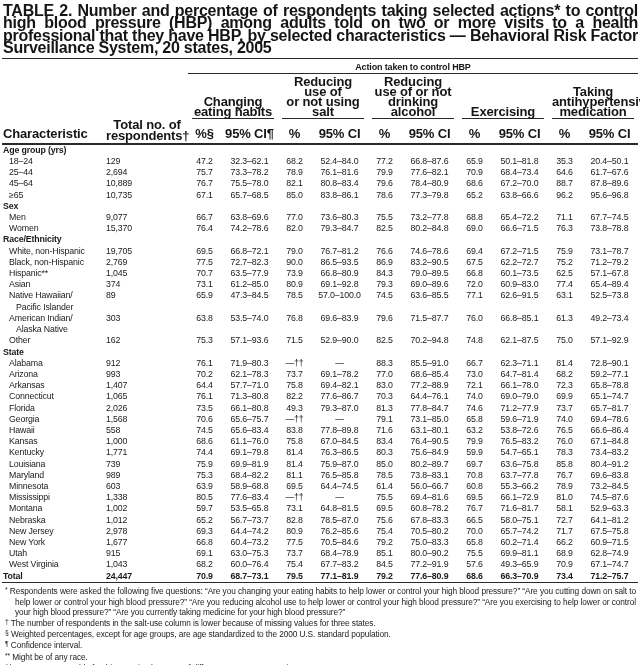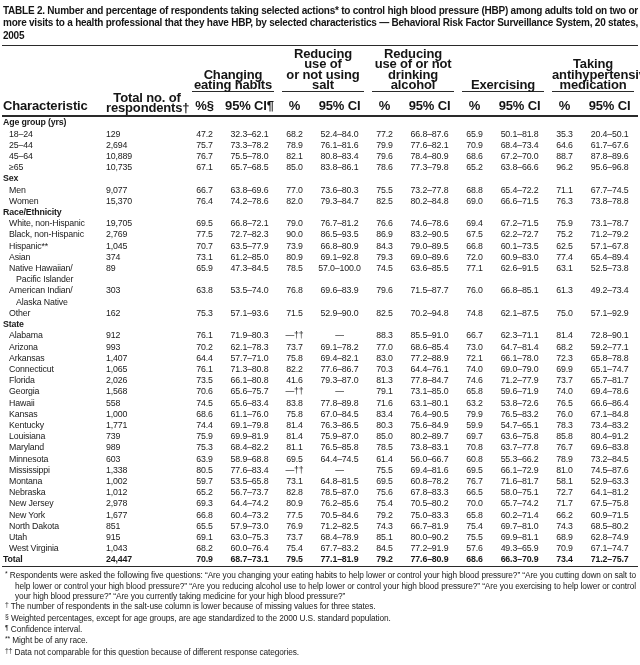--- a/index.html
+++ b/index.html
@@ -6,21 +6,21 @@
   html, body { background: #ffffff; }
   body {
     width: 640px; height: 665px; overflow: hidden;
     color: #1a1a1a;
     font-family: "Liberation Sans", "DejaVu Sans", sans-serif;
   }
   .page { padding: 5px 2px 0 2px; }
 
   .title {
     font-weight: bold;
-    font-size: 10px;
+    font-size: 16px;
     line-height: 12.4px;
     letter-spacing: -0.25px;
     text-align: justify;
     color: #151515;
     border-bottom: 1.5px solid #2a2a2a;
     padding-bottom: 3px;
     padding-left: 1px;
   }
 
   table { border-collapse: collapse; width: 636px; table-layout: fixed; }
@@ -99,20 +99,24 @@
       <col style="width:33px">
         <col style="width:57px">
       <col style="width:33px">
         <col style="width:57px">
       <col style="width:33px">
         <col style="width:57px">
       <col style="width:33px">
         <col style="width:57px">
     </colgroup>
     <thead>
+      <tr>
+        <th class="nob" colspan="2"></th>
+        <th class="span-head" colspan="10">Action taken to control HBP</th>
+      </tr>
       <tr>
         <th class="nob" colspan="2"></th>
         <th class="group" colspan="2">
             <div class="group-label">Changing
 eating habits</div>
           </th>
         <th class="group" colspan="2">
             <div class="group-label">Reducing use of
 or not using salt</div>
           </th>
@@ -402,21 +406,21 @@
           <td class="pct-cell">74.0</td>
           <td class="ci-cell">69.0–79.0</td>
           <td class="pct-cell">69.9</td>
           <td class="ci-cell">65.1–74.7</td>
         </tr>
         <tr>
           <td class="label-cell indent">Florida</td>
           <td class="n-cell">2,026</td>
           <td class="pct-cell">73.5</td>
           <td class="ci-cell">66.1–80.8</td>
-          <td class="pct-cell">41.6</td>
+          <td class="pct-cell">49.3</td>
           <td class="ci-cell">79.3–87.0</td>
           <td class="pct-cell">81.3</td>
           <td class="ci-cell">77.8–84.7</td>
           <td class="pct-cell">74.6</td>
           <td class="ci-cell">71.2–77.9</td>
           <td class="pct-cell">73.7</td>
           <td class="ci-cell">65.7–81.7</td>
         </tr>
         <tr>
           <td class="label-cell indent">Georgia</td>
@@ -578,34 +582,20 @@
           <td class="pct-cell">66.8</td>
           <td class="ci-cell">60.4–73.2</td>
           <td class="pct-cell">77.5</td>
           <td class="ci-cell">70.5–84.6</td>
           <td class="pct-cell">79.2</td>
           <td class="ci-cell">75.0–83.3</td>
           <td class="pct-cell">65.8</td>
           <td class="ci-cell">60.2–71.4</td>
           <td class="pct-cell">66.2</td>
           <td class="ci-cell">60.9–71.5</td>
-        </tr>
-        <tr>
-          <td class="label-cell indent">North Dakota</td>
-          <td class="n-cell">851</td>
-          <td class="pct-cell">65.5</td>
-          <td class="ci-cell">57.9–73.0</td>
-          <td class="pct-cell">76.9</td>
-          <td class="ci-cell">71.2–82.5</td>
-          <td class="pct-cell">74.3</td>
-          <td class="ci-cell">66.7–81.9</td>
-          <td class="pct-cell">75.4</td>
-          <td class="ci-cell">69.7–81.0</td>
-          <td class="pct-cell">74.3</td>
-          <td class="ci-cell">68.5–80.2</td>
         </tr>
         <tr>
           <td class="label-cell indent">Utah</td>
           <td class="n-cell">915</td>
           <td class="pct-cell">69.1</td>
           <td class="ci-cell">63.0–75.3</td>
           <td class="pct-cell">73.7</td>
           <td class="ci-cell">68.4–78.9</td>
           <td class="pct-cell">85.1</td>
           <td class="ci-cell">80.0–90.2</td>

